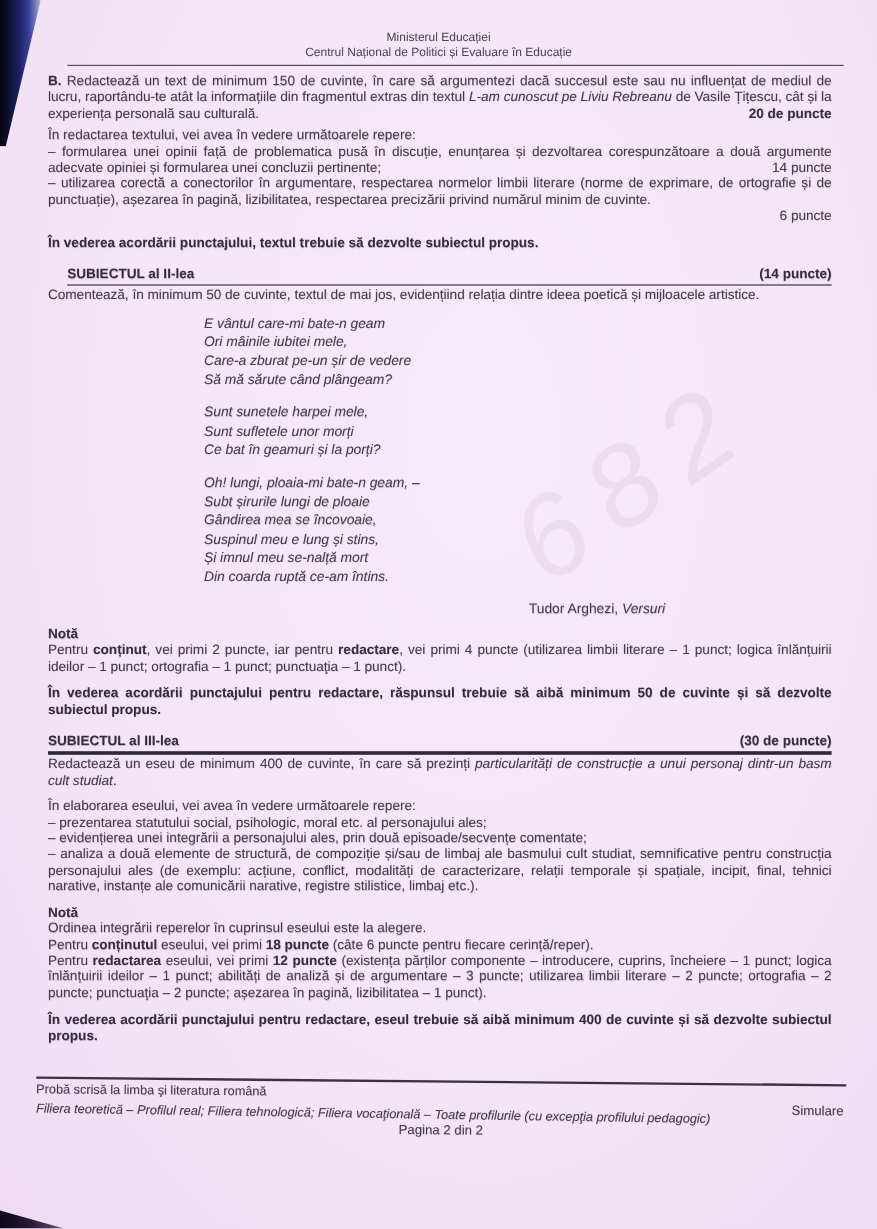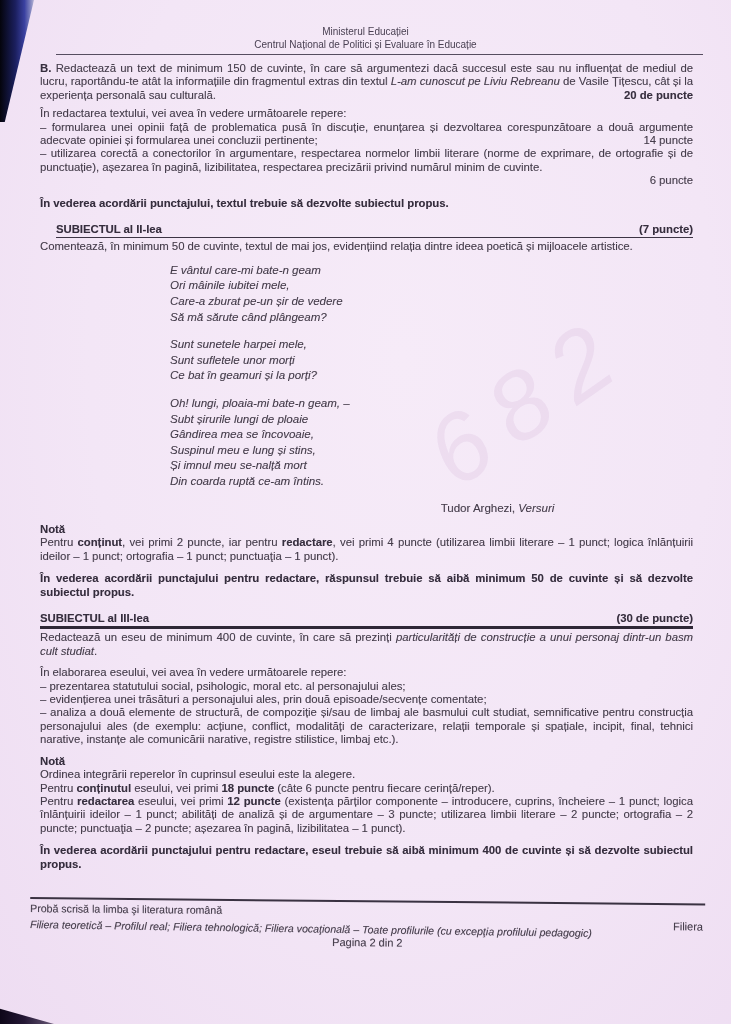--- a/index.html
+++ b/index.html
@@ -92,21 +92,21 @@
     <p class="rel"><b>B.</b> <span>Redactează un text de minimum 150 de cuvinte, în care să argumentezi dacă succesul este sau nu influențat de mediul de lucru, raportându-te atât la informațiile din fragmentul extras din textul</span> <i>L-am cunoscut pe Liviu Rebreanu</i> <span>de Vasile Țițescu, cât și la experiența personală sau culturală.</span><span class="pts-br bold">20 de puncte</span></p>
 
     <p class="mt5">În redactarea textului, vei avea în vedere următoarele repere:</p>
     <p class="rel"><span>– formularea unei opinii față de problematica pusă în discuție, enunțarea și dezvoltarea corespunzătoare a două argumente adecvate opiniei și formularea unei concluzii pertinente;</span><span class="pts-br">14 puncte</span></p>
     <p>– utilizarea corectă a conectorilor în argumentare, respectarea normelor limbii literare (norme de exprimare, de ortografie și de punctuație), așezarea în pagină, lizibilitatea, respectarea precizării privind numărul minim de cuvinte.</p>
     <p class="right">6 puncte</p>
     <p class="req">În vederea acordării punctajului, textul trebuie să dezvolte subiectul propus.</p>
 
     <div class="subj subj2">
       <span>SUBIECTUL al II-lea</span>
-      <span>(7 puncte)</span>
+      <span>(14 puncte)</span>
     </div>
     <p>Comentează, în minimum 50 de cuvinte, textul de mai jos, evidențiind relația dintre ideea poetică și mijloacele artistice.</p>
 
     <div class="poem">
       <div class="stanza">
         <div>E vântul care-mi bate-n geam</div>
         <div>Ori mâinile iubitei mele,</div>
         <div>Care-a zburat pe-un șir de vedere</div>
         <div>Să mă sărute când plângeam?</div>
       </div>
@@ -131,32 +131,32 @@
     <p class="req">În vederea acordării punctajului pentru redactare, răspunsul trebuie să aibă minimum 50 de cuvinte și să dezvolte subiectul propus.</p>
 
     <div class="subj subj3">
       <span>SUBIECTUL al III-lea</span>
       <span>(30 de puncte)</span>
     </div>
     <p><span>Redactează un eseu de minimum 400 de cuvinte, în care să prezinți </span><i>particularități de construcție a unui personaj dintr-un basm cult studiat</i><span>.</span></p>
 
     <p class="mt8">În elaborarea eseului, vei avea în vedere următoarele repere:</p>
     <p>– prezentarea statutului social, psihologic, moral etc. al personajului ales;</p>
-    <p>– evidențierea unei trăsături a personajului ales, prin două episoade/secvențe comentate;</p>
+    <p>– evidențierea unei integrării a personajului ales, prin două episoade/secvențe comentate;</p>
     <p>– analiza a două elemente de structură, de compoziție și/sau de limbaj ale basmului cult studiat, semnificative pentru construcția personajului ales (de exemplu: acțiune, conflict, modalități de caracterizare, relații temporale și spațiale, incipit, final, tehnici narative, instanțe ale comunicării narative, registre stilistice, limbaj etc.).</p>
 
     <p class="nota-label">Notă</p>
     <p>Ordinea integrării reperelor în cuprinsul eseului este la alegere.</p>
     <p><span>Pentru </span><b>conținutul</b><span> eseului, vei primi </span><b>18 puncte</b><span> (câte 6 puncte pentru fiecare cerință/reper).</span></p>
     <p><span>Pentru </span><b>redactarea</b><span> eseului, vei primi </span><b>12 puncte</b><span> (existența părților componente – introducere, cuprins, încheiere – 1 punct; logica înlănțuirii ideilor – 1 punct; abilități de analiză și de argumentare – 3 puncte; utilizarea limbii literare – 2 puncte; ortografia – 2 puncte; punctuaţia – 2 puncte; așezarea în pagină, lizibilitatea – 1 punct).</span></p>
     <p class="req">În vederea acordării punctajului pentru redactare, eseul trebuie să aibă minimum 400 de cuvinte și să dezvolte subiectul propus.</p>
 
   </div>
 
   <div class="footer">
     <div class="footer-rule"></div>
     <div>Probă scrisă la limba şi literatura română</div>
-    <div class="fsim">Filiera</div>
+    <div class="fsim">Simulare</div>
     <div class="f2">Filiera teoretică – Profilul real; Filiera tehnologică; Filiera vocaţională – Toate profilurile (cu excepţia profilului pedagogic)</div>
     <div class="f3">Pagina 2 din 2</div>
   </div>
 
 </div>
 
 </body></html>

